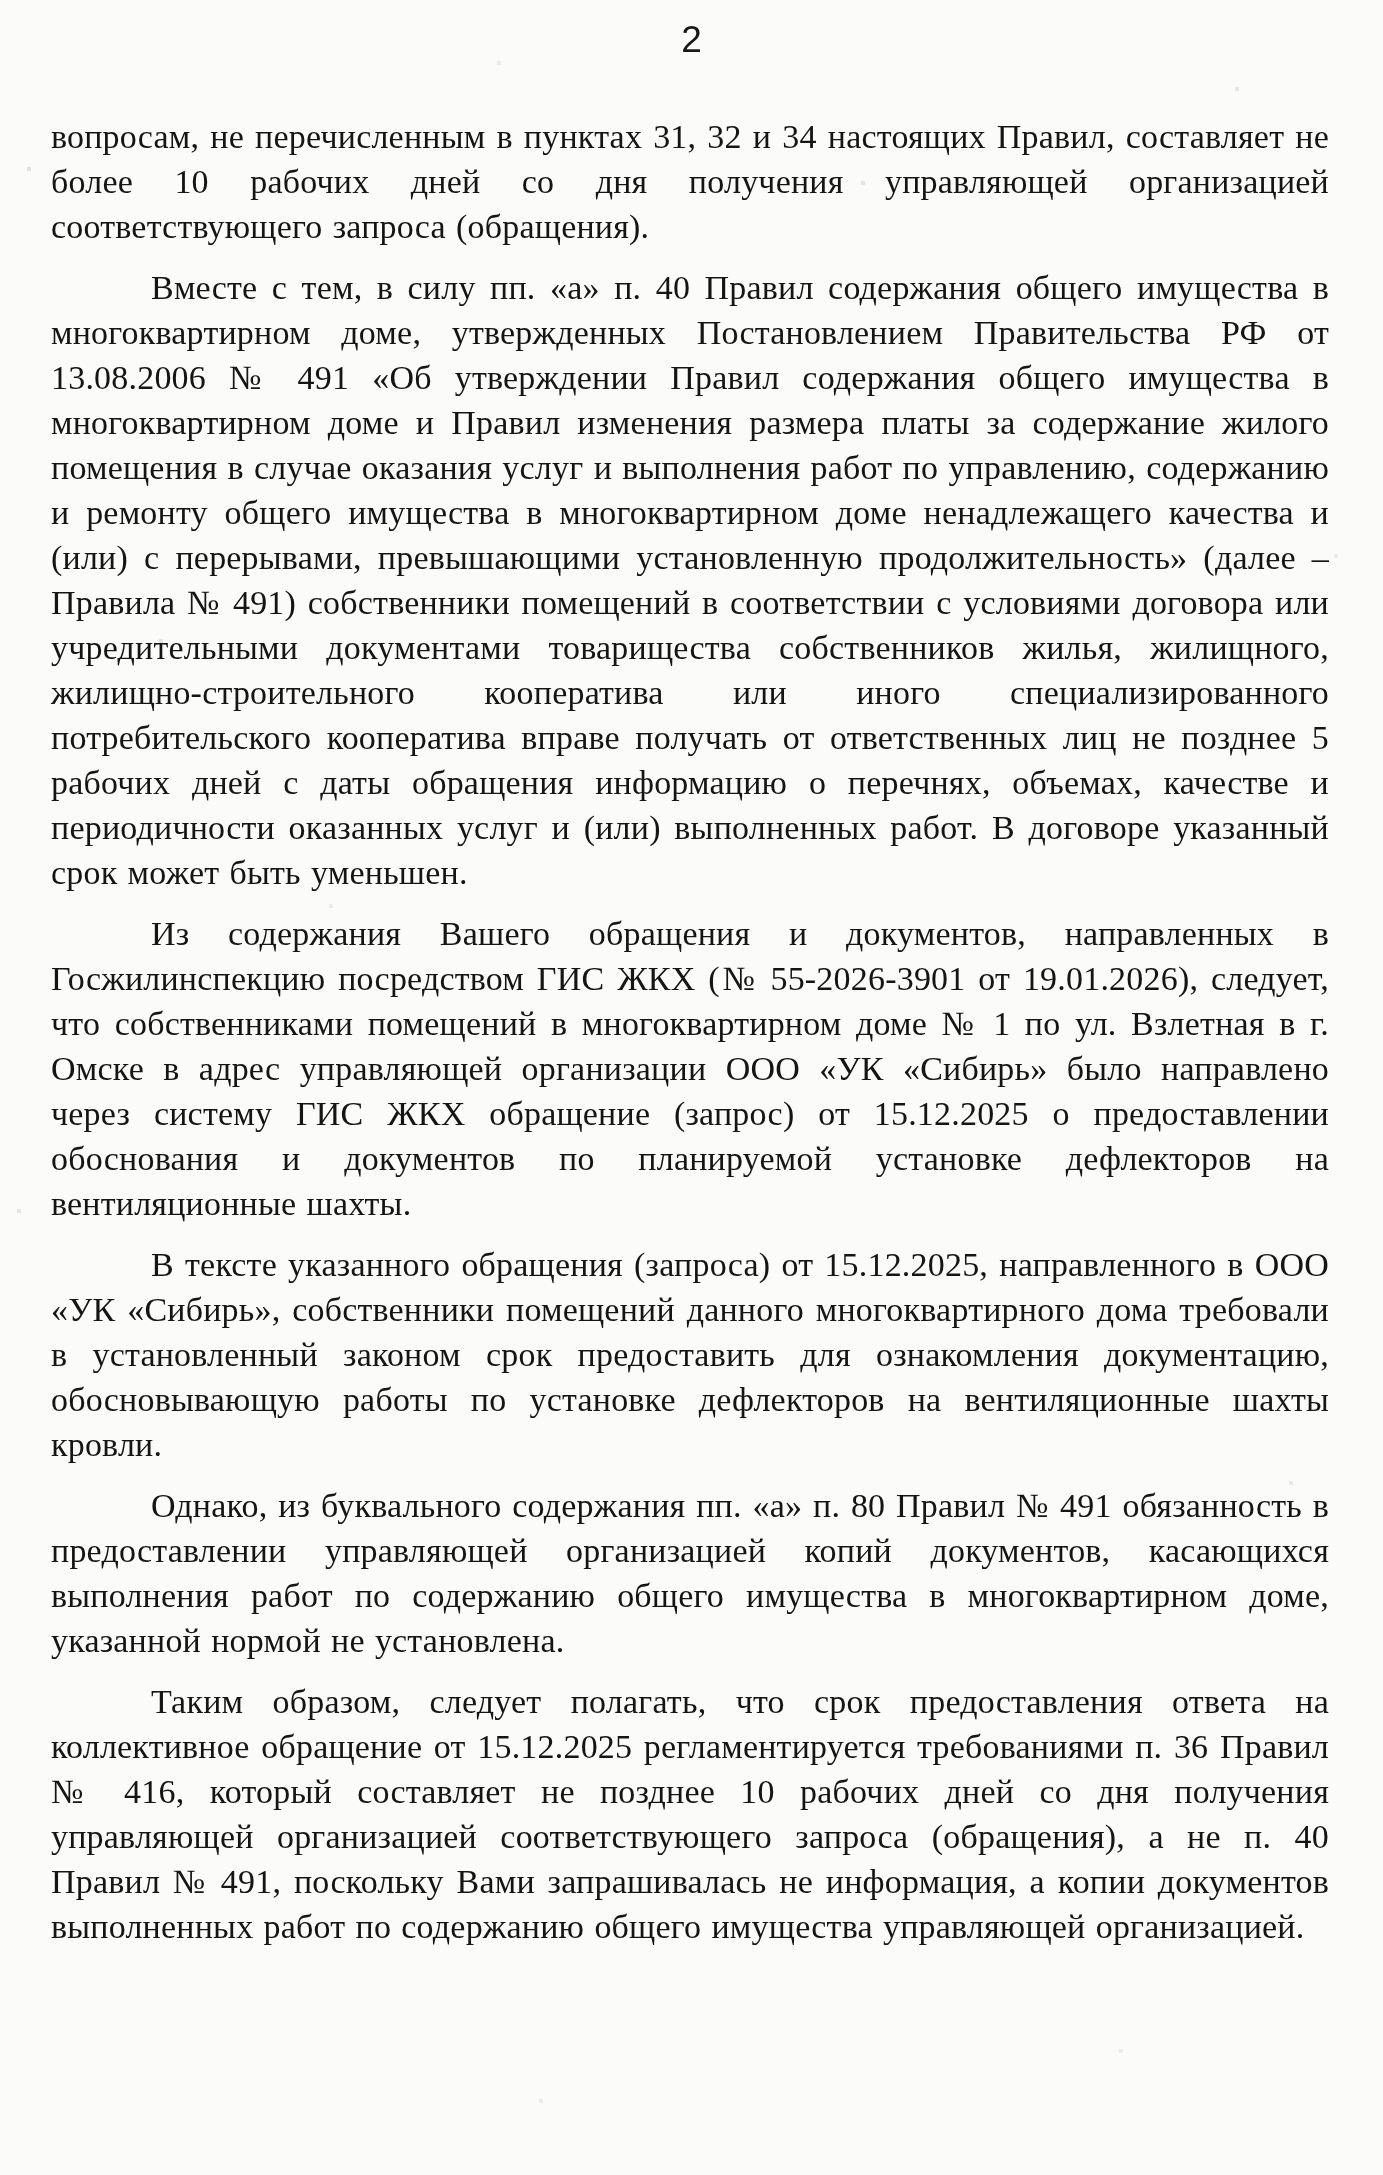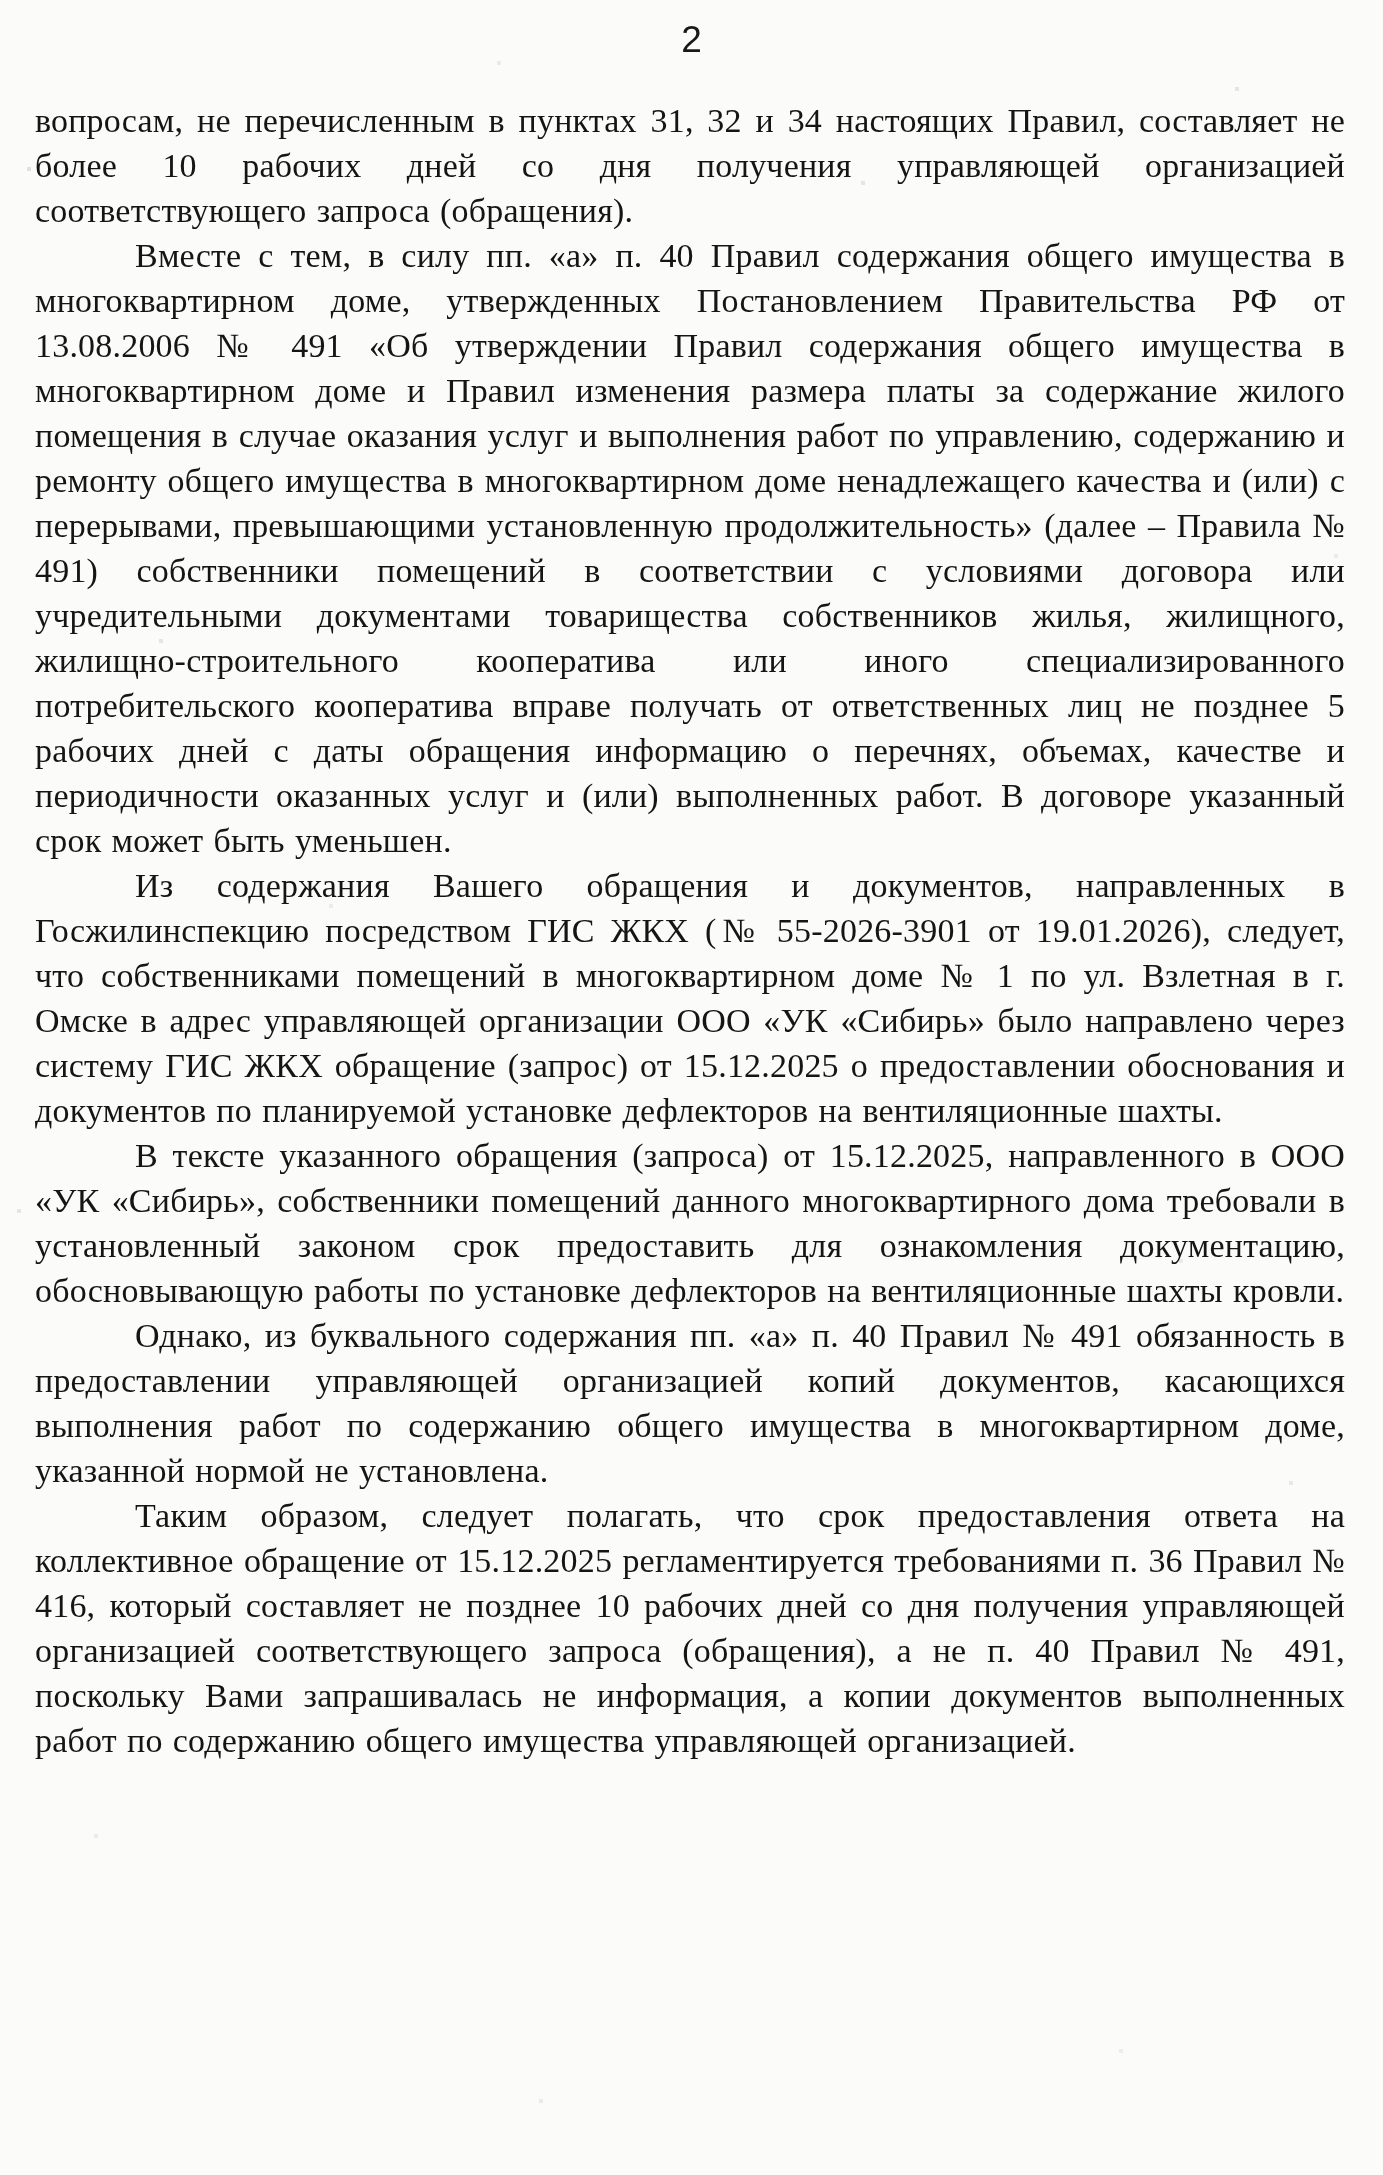--- a/index.html
+++ b/index.html
@@ -59,35 +59,35 @@
     top: 98px;
     left: 35px;
     width: 1310px;
     font-size: 34px;
     line-height: 45px;
     letter-spacing: 0.2px;
     word-spacing: 1.5px;
     text-align: justify;
   }
   .content p {
-    margin: 0;
+    margin: 16px;
   }
   .content p.indent {
     text-indent: 100px;
   }
 </style>
 </head>
 <body>
 
 <div class="page">
   <span class="noise"></span>
 
   <div class="page-number">2</div>
 
   <div class="content">
     <p>вопросам, не перечисленным в пунктах 31, 32 и 34 настоящих Правил, составляет не более 10 рабочих дней со дня получения управляющей организацией соответствующего запроса (обращения).</p>
     <p class="indent">Вместе с тем, в силу пп. «а» п. 40 Правил содержания общего имущества в многоквартирном доме, утвержденных Постановлением Правительства РФ от 13.08.2006 № 491 «Об утверждении Правил содержания общего имущества в многоквартирном доме и Правил изменения размера платы за содержание жилого помещения в случае оказания услуг и выполнения работ по управлению, содержанию и ремонту общего имущества в многоквартирном доме ненадлежащего качества и (или) с перерывами, превышающими установленную продолжительность» (далее – Правила № 491) собственники помещений в соответствии с условиями договора или учредительными документами товарищества собственников жилья, жилищного, жилищно-строительного кооператива или иного специализированного потребительского кооператива вправе получать от ответственных лиц не позднее 5 рабочих дней с даты обращения информацию о перечнях, объемах, качестве и периодичности оказанных услуг и (или) выполненных работ. В договоре указанный срок может быть уменьшен.</p>
     <p class="indent">Из содержания Вашего обращения и документов, направленных в Госжилинспекцию посредством ГИС ЖКХ (№ 55-2026-3901 от 19.01.2026), следует, что собственниками помещений в многоквартирном доме № 1 по ул. Взлетная в г. Омске в адрес управляющей организации ООО «УК «Сибирь» было направлено через систему ГИС ЖКХ обращение (запрос) от 15.12.2025 о предоставлении обоснования и документов по планируемой установке дефлекторов на вентиляционные шахты.</p>
     <p class="indent">В тексте указанного обращения (запроса) от 15.12.2025, направленного в ООО «УК «Сибирь», собственники помещений данного многоквартирного дома требовали в установленный законом срок предоставить для ознакомления документацию, обосновывающую работы по установке дефлекторов на вентиляционные шахты кровли.</p>
-    <p class="indent">Однако, из буквального содержания пп. «а» п. 40 Правил № 491 обязанность в предоставлении управляющей организацией копий документов, касающихся выполнения работ по содержанию общего имущества в многоквартирном доме, указанной нормой не установлена.</p>
+    <p class="indent">Однако, из буквального содержания пп. «а» п. 80 Правил № 491 обязанность в предоставлении управляющей организацией копий документов, касающихся выполнения работ по содержанию общего имущества в многоквартирном доме, указанной нормой не установлена.</p>
     <p class="indent">Таким образом, следует полагать, что срок предоставления ответа на коллективное обращение от 15.12.2025 регламентируется требованиями п. 36 Правил № 416, который составляет не позднее 10 рабочих дней со дня получения управляющей организацией соответствующего запроса (обращения), а не п. 40 Правил № 491, поскольку Вами запрашивалась не информация, а копии документов выполненных работ по содержанию общего имущества управляющей организацией.</p>
   </div>
 </div>
 
 </body></html>

